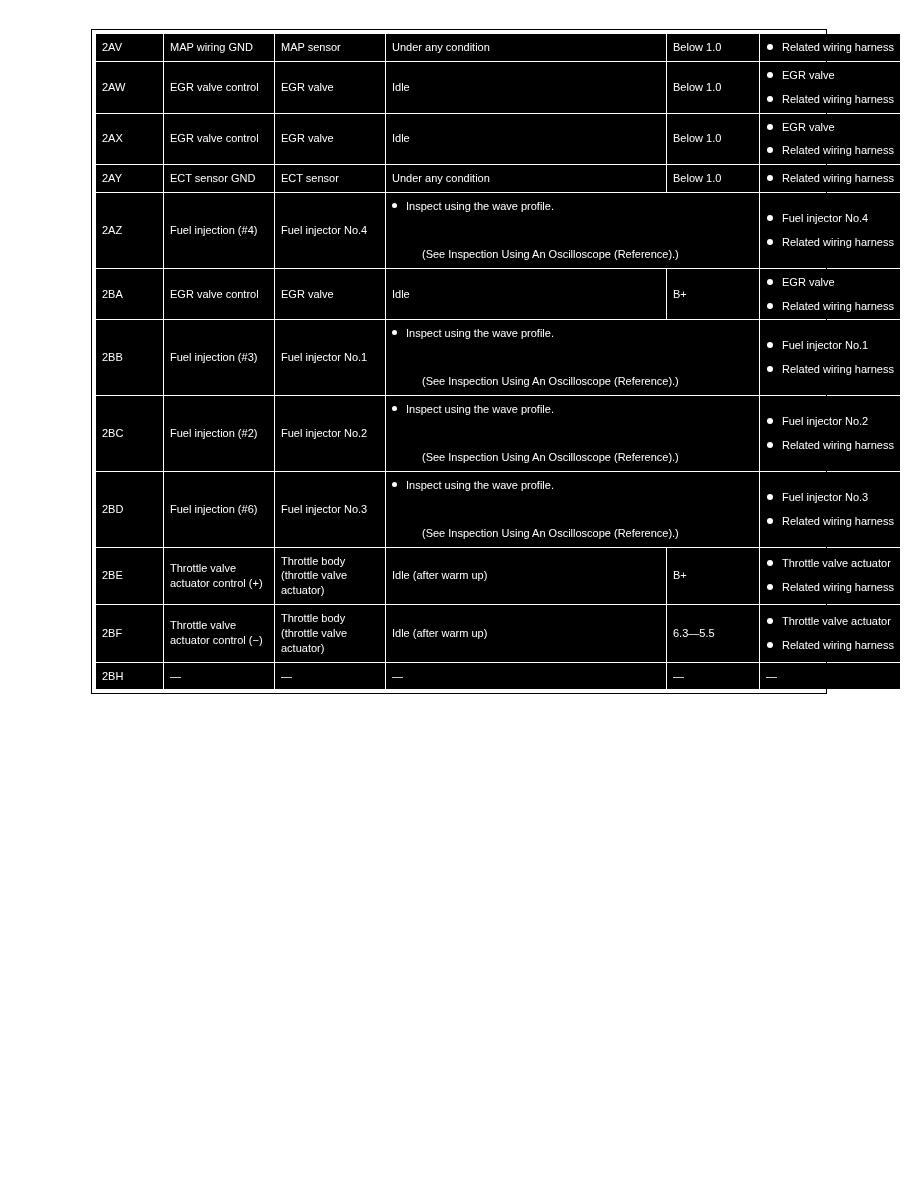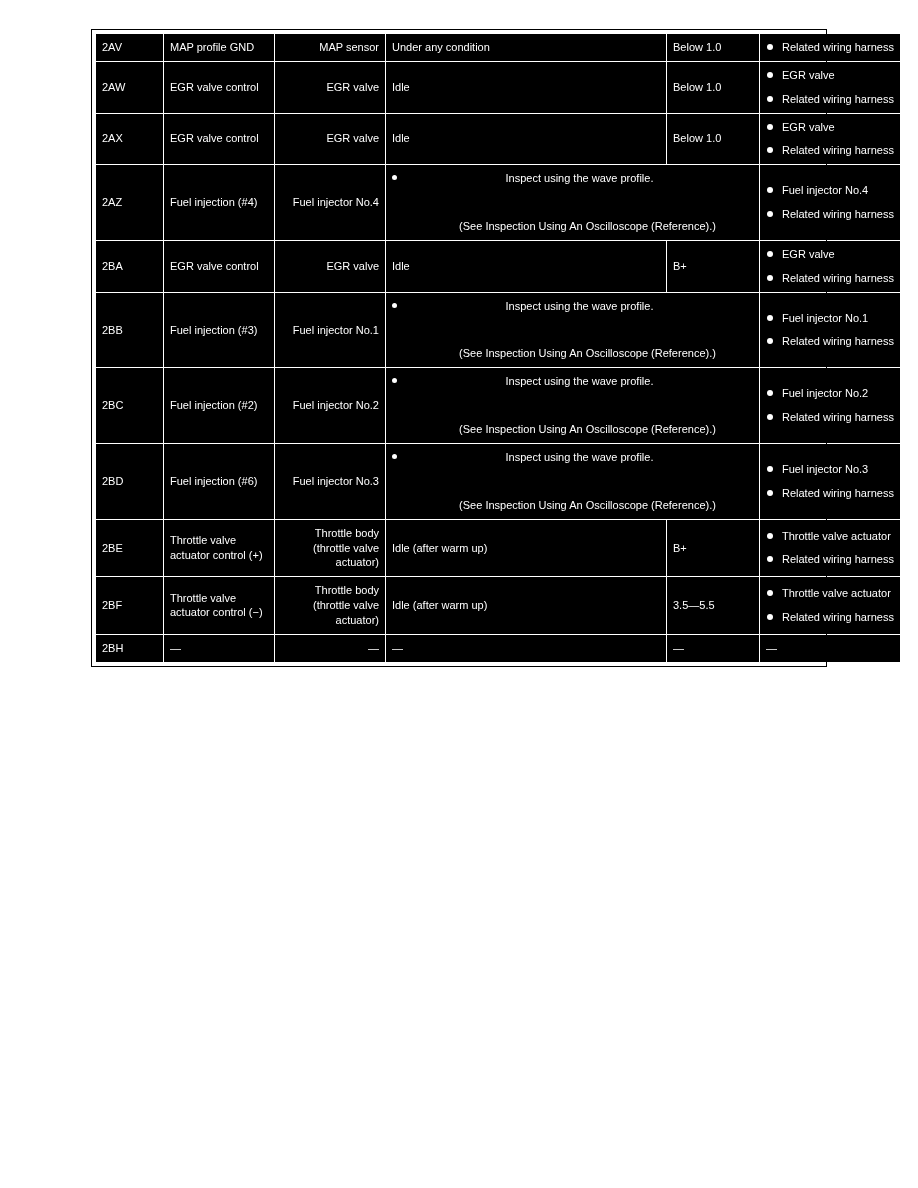--- a/index.html
+++ b/index.html
@@ -40,28 +40,27 @@
     border: 1px solid #ffffff;
     color: #ffffff;
     font-size: 11px;
     line-height: 1.35;
     padding: 6px 6px;
     vertical-align: middle;
     background: #000000;
   }
   td.c-pin    { width: 55px; }
   td.c-sig    { width: 98px; }
-  td.c-dev    { width: 98px; text-align: right; }
+  td.c-dev    { width: 98px; }
   td.c-cond   { width: 268px; }
   td.c-volt   { width: 80px; }
   td.c-insp   { width: 128px; }
 
   .cond-wave {
     padding-left: 26px;
-    text-align: center;
   }
   .wave-line {
     position: relative;
     padding-left: 14px;
     margin-bottom: 10px;
   }
   .wave-line .bullet {
     position: absolute;
     left: 0;
     top: 4px;
@@ -77,21 +76,21 @@
   ul.insp {
     list-style: none;
     margin: 0;
     padding: 0;
   }
   ul.insp li {
     position: relative;
     padding-left: 16px;
     margin-bottom: 9px;
   }
-  ul.insp li:last-child { margin-bottom: 0; }
+  ul.insp li:last-child { margin-bottom: 0; text-align: center; }
   ul.insp li .dot {
     position: absolute;
     left: 1px;
     top: 4px;
     width: 6px;
     height: 6px;
     border-radius: 50%;
     background: #ffffff;
   }
   .lbl { display: block; }
@@ -99,21 +98,21 @@
 </style>
 </head>
 <body>
 
 <div class="page">
   <div class="table-wrap">
     <table class="spec">
       <tbody id="table-body">
           <tr>
             <td class="c-pin">2AV</td>
-            <td class="c-sig">MAP profile GND</td>
+            <td class="c-sig">MAP wiring GND</td>
             <td class="c-dev">MAP sensor</td>
             <td class="c-cond">Under any condition</td>
             <td class="c-volt">Below 1.0</td>
             <td class="c-insp">
               <ul class="insp">
                 <li>
                   <span class="dot"></span>
                   <span class="lbl">Related wiring harness</span>
                 </li>
               </ul>
@@ -143,20 +142,35 @@
             <td class="c-sig">EGR valve control</td>
             <td class="c-dev">EGR valve</td>
             <td class="c-cond">Idle</td>
             <td class="c-volt">Below 1.0</td>
             <td class="c-insp">
               <ul class="insp">
                 <li>
                   <span class="dot"></span>
                   <span class="lbl">EGR valve</span>
                 </li>
+                <li>
+                  <span class="dot"></span>
+                  <span class="lbl">Related wiring harness</span>
+                </li>
+              </ul>
+            </td>
+          </tr>
+          <tr>
+            <td class="c-pin">2AY</td>
+            <td class="c-sig">ECT sensor GND</td>
+            <td class="c-dev">ECT sensor</td>
+            <td class="c-cond">Under any condition</td>
+            <td class="c-volt">Below 1.0</td>
+            <td class="c-insp">
+              <ul class="insp">
                 <li>
                   <span class="dot"></span>
                   <span class="lbl">Related wiring harness</span>
                 </li>
               </ul>
             </td>
           </tr>
           <tr>
             <td class="c-pin">2AZ</td>
             <td class="c-sig">Fuel injection (#4)</td>
@@ -277,21 +291,21 @@
                   <span class="lbl">Related wiring harness</span>
                 </li>
               </ul>
             </td>
           </tr>
           <tr>
             <td class="c-pin">2BF</td>
             <td class="c-sig">Throttle valve actuator control (−)</td>
             <td class="c-dev">Throttle body (throttle valve actuator)</td>
             <td class="c-cond">Idle (after warm up)</td>
-            <td class="c-volt">3.5—5.5</td>
+            <td class="c-volt">6.3—5.5</td>
             <td class="c-insp">
               <ul class="insp">
                 <li>
                   <span class="dot"></span>
                   <span class="lbl">Throttle valve actuator</span>
                 </li>
                 <li>
                   <span class="dot"></span>
                   <span class="lbl">Related wiring harness</span>
                 </li>

